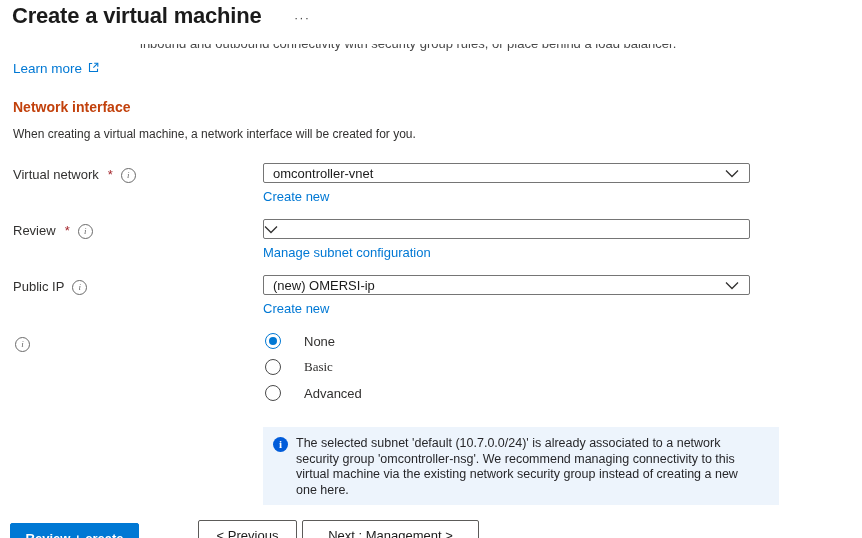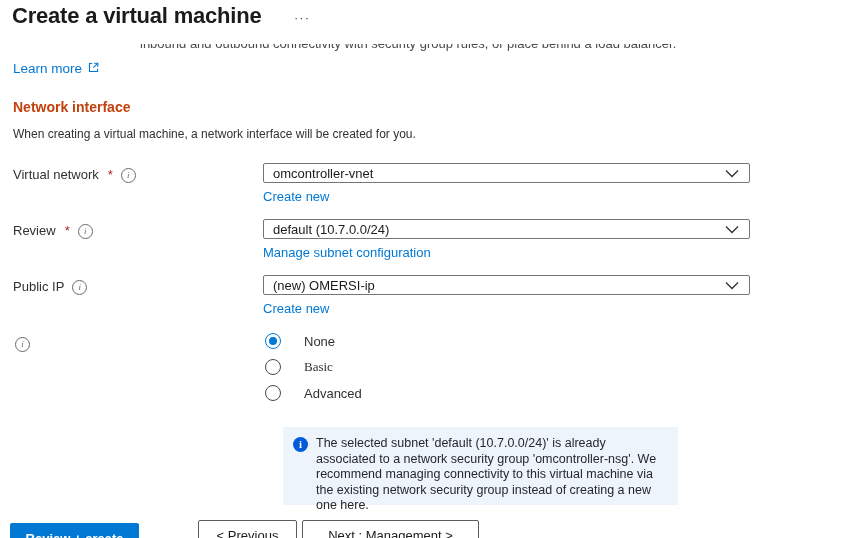--- a/index.html
+++ b/index.html
@@ -50,22 +50,22 @@
   .radio-row{left:265px;display:flex;align-items:center;gap:23px;height:18px;cursor:pointer;}
   .radio{width:16px;height:16px;border-radius:50%;border:1px solid #4a4a4a;box-sizing:border-box;background:#fff;position:relative;flex:0 0 auto;}
   .radio.selected{border:1px solid #0078d4;}
   .radio.selected::after{
     content:"";position:absolute;left:3px;top:3px;width:8px;height:8px;border-radius:50%;background:#0078d4;
   }
   .radio-label{font-size:13px;color:#323130;}
 
   
   .info-box{
-    left:263px;top:427px;width:395px;height:78px;background:#edf4fc;box-sizing:border-box;
-    padding:9px 14px 9px 10px;display:flex;align-items:flex-start;gap:8px;margin-left:20px;
+    left:263px;top:427px;width:516px;height:78px;background:#edf4fc;box-sizing:border-box;
+    padding:9px 14px 9px 10px;display:flex;align-items:flex-start;gap:8px;
   }
   .info-badge{
     flex:0 0 auto;width:15px;height:15px;border-radius:50%;background:#015cda;color:#fff;
     font-size:11px;line-height:15px;text-align:center;font-weight:bold;margin-top:1px;
     font-family:"Liberation Serif", serif;
   }
   .info-badge::after{content:"i";}
   .info-text{font-size:12.5px;line-height:15.5px;color:#27272a;width:450px;}
 
   
@@ -118,21 +118,20 @@
 <div class="abs under-link" style="top:189px;">
   <span class="link">Create new</span>
 </div>
 
 <div class="abs field-label" style="top:219px;">
   <span>Review</span>
     <span class="req">*</span>
   <span class="info-icon"></span>
 </div>
 <div class="abs dropdown" style="top:219px;">
-  <span class="val">default (10.7.0.0/24)</span>
   <span class="chev">
     <svg width="14" height="9" viewBox="0 0 14 9">
         <path d="M1 1.5l6 6 6-6" fill="none" stroke="#323130" stroke-width="1.3"></path>
       </svg>
   </span>
 </div>
 <div class="abs under-link" style="top:245px;text-align:center;">
   <span class="link">Manage subnet configuration</span>
 </div>
 

